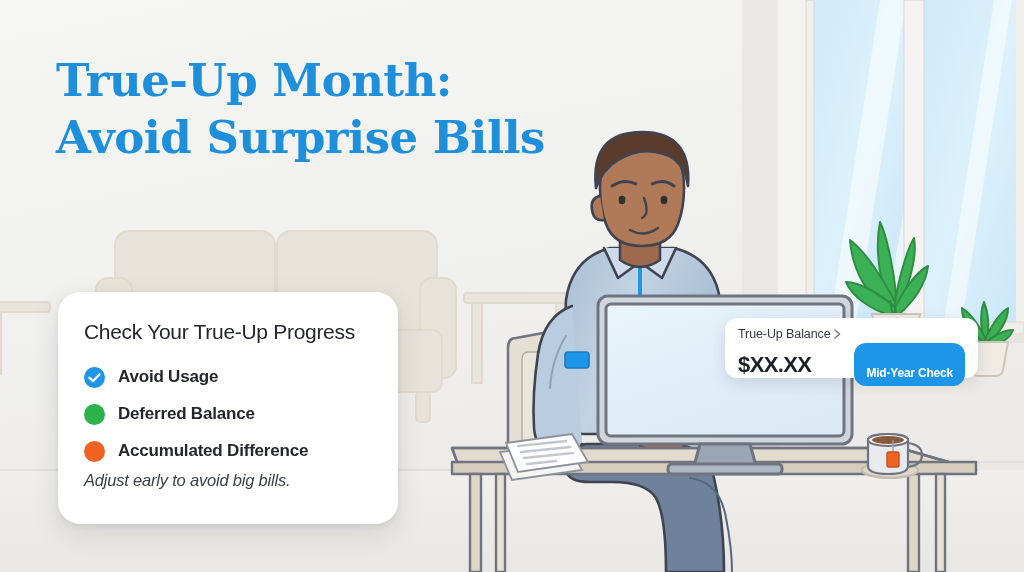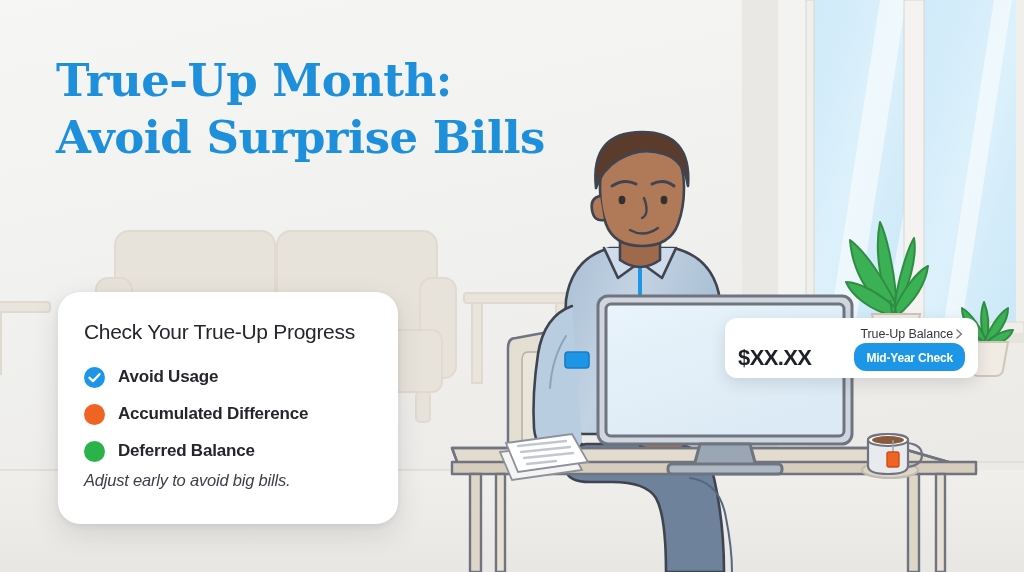--- a/index.html
+++ b/index.html
@@ -57,28 +57,28 @@
     display:flex;justify-content:center;gap:11px;
     font-size:10.5px;color:#44484f;letter-spacing:-0.2px;
   }
 
   .balance-card{
     position:absolute;left:725px;top:318px;width:253px;height:60px;
     background:#ffffff;border-radius:12px;
     box-shadow:0 5px 16px rgba(40,45,60,.14);
     box-sizing:border-box;padding:9px 13px 0 13px;
   }
-  .balance-top{display:flex;align-items:center;justify-content:flex-end;}
+  .balance-top{display:flex;align-items:center;justify-content:flex-start;}
   .balance-label{font-size:12.5px;color:#33373e;font-weight:normal;letter-spacing:-0.1px;}
   .chev{width:12px;height:12px;}
-  .balance-bottom{display:flex;align-items:flex-end;justify-content:space-between;margin-top:2px;}
+  .balance-bottom{display:flex;align-items:center;justify-content:space-between;margin-top:2px;}
   .balance-amount{font-size:22px;font-weight:bold;color:#1d2026;letter-spacing:-0.6px;}
   .badge{
     background:#1d96e8;color:#fff;border-radius:12px;
-    font-size:12px;font-weight:bold;padding:8px 12px 6px 12px;
+    font-size:12px;font-weight:bold;padding:23px 12px 6px 12px;
     letter-spacing:-0.2px;white-space:nowrap;
   }
 </style>
 </head>
 <body>
 
 <div id="stage">
 
   <svg id="scene" viewBox="0 0 1024 572">
     <defs>
@@ -264,27 +264,27 @@
     <div class="info-row">
       <span class="dot blue">
         <svg class="chk" viewBox="0 0 21 21">
             <path d="M5.5 10.8 L9 14.1 L15.5 7.2" fill="none" stroke="#ffffff" stroke-width="2.3" stroke-linecap="round" stroke-linejoin="round"></path>
           </svg>
       </span>
       <span class="info-label">Avoid Usage</span>
     </div>
 
     <div class="info-row">
+      <span class="dot green"></span>
+      <span class="info-label">Deferred Balance</span>
+    </div>
+
+    <div class="info-row">
       <span class="dot orange"></span>
       <span class="info-label">Accumulated Difference</span>
-    </div>
-
-    <div class="info-row">
-      <span class="dot green"></span>
-      <span class="info-label">Deferred Balance</span>
     </div>
 
     <div class="info-foot">Adjust early to avoid big bills.</div>
   </div>
 
 
   <div class="balance-card">
     <div class="balance-top">
       <span class="balance-label">True-Up Balance</span>
       <svg class="chev" viewBox="0 0 12 12">

